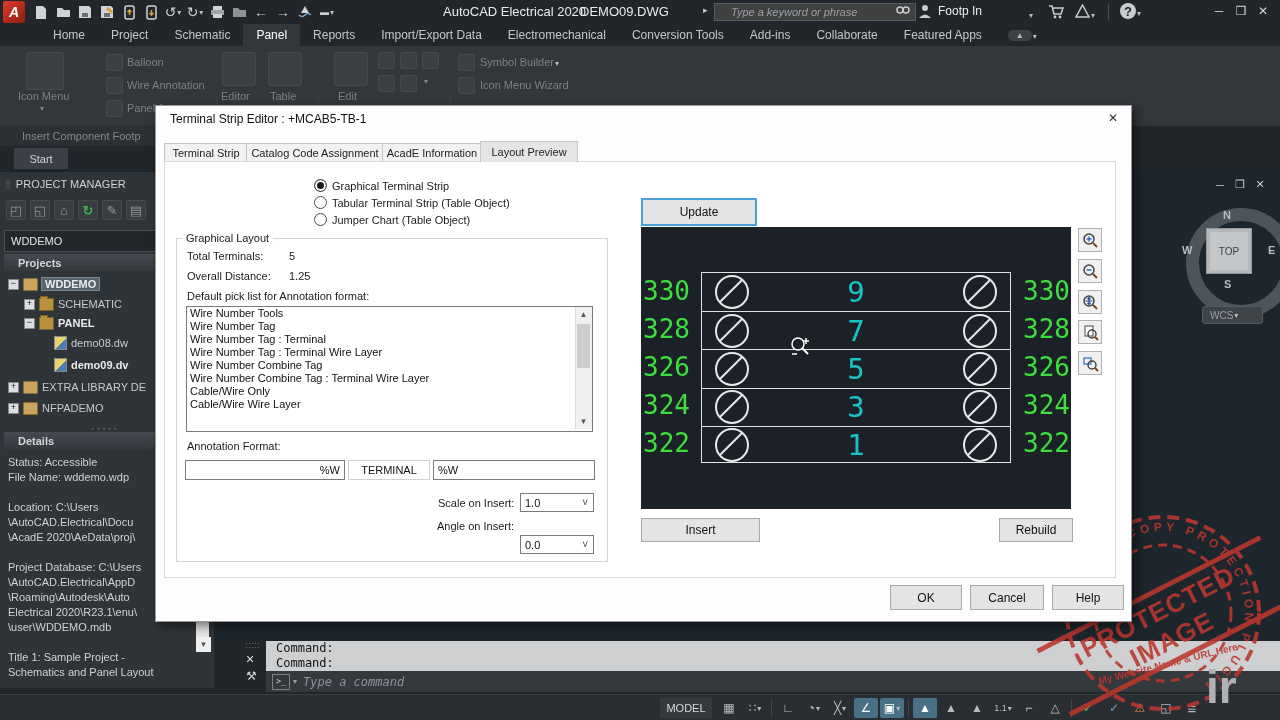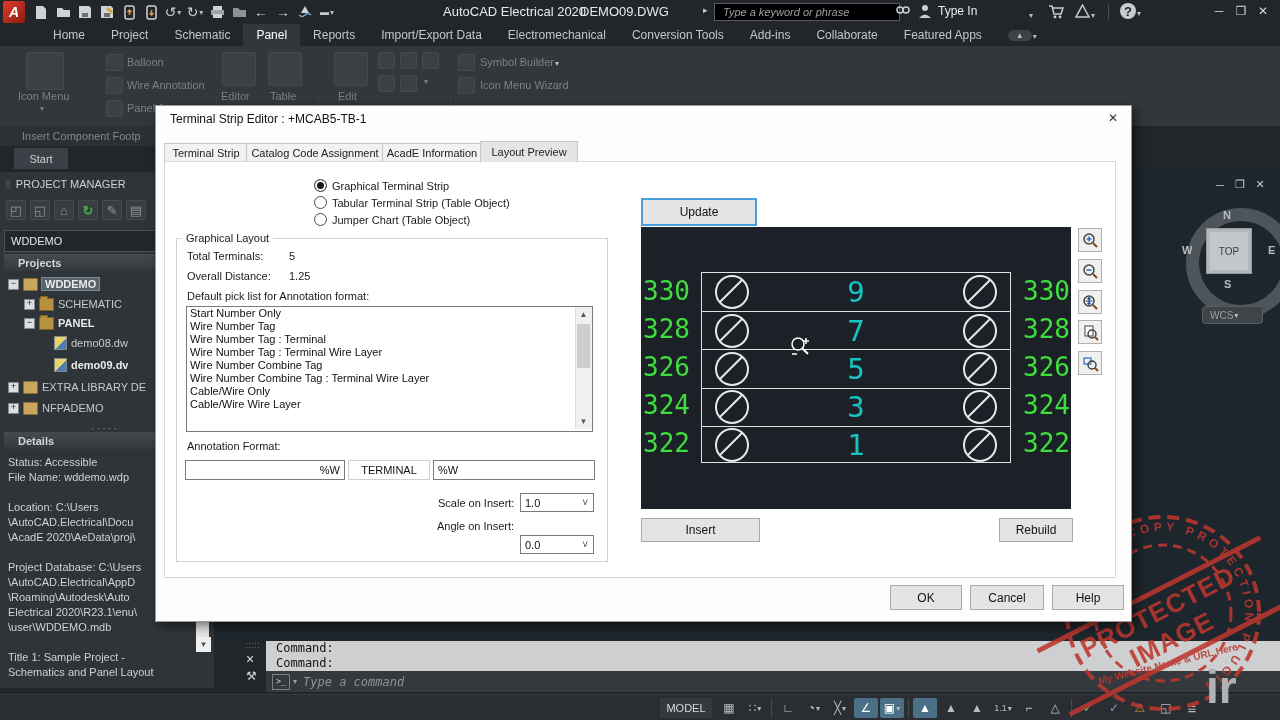--- a/index.html
+++ b/index.html
@@ -8,22 +8,22 @@
   .abs{position:absolute;}
   .ctr{display:flex;align-items:center;justify-content:center;}
   .row{display:flex;align-items:center;}
   
   #titlebar{left:0;top:0;width:1280px;height:24px;background:#22262a;}
   .logo{left:3px;top:1px;width:22px;height:22px;background:linear-gradient(135deg,#e03a2b,#8c1d12);
         border-radius:2px;color:#fff;font-weight:bold;font-size:14px;font-style:italic;}
   .qat-ic{width:20px;height:20px;margin:0 1px;color:#c9ccd0;display:flex;align-items:center;justify-content:center;}
   .caret::after{content:"▾";font-size:8px;color:#b9bdc1;margin-left:1px;}
   .title-text{color:#e8eaec;font-size:13px;}
-  .searchbox{background:#000000;border:1px solid #565b60;color:#9aa0a5;font-style:italic;
-             height:16px;display:flex;align-items:center;padding:0 8px;width:168px;}
+  .searchbox{background:#404040;border:1px solid #565b60;color:#9aa0a5;font-style:italic;
+             height:16px;display:flex;align-items:center;padding:0 16px;width:168px;}
   .winbtn{width:22px;height:18px;color:#d6d9dc;font-size:12px;}
   .tb-ic{color:#c9ccd0;font-size:13px;}
   
   #ribbontabs{left:0;top:24px;width:1280px;height:22px;display:flex;align-items:stretch;padding-left:40px;}
   .rtab{padding:0 13px;display:flex;align-items:center;color:#c3c7cb;font-size:12px;}
   .rtab.active{background:#33373c;color:#fff;}
   #ribbonbody{left:0;top:46px;width:1280px;height:80px;background:#33373c;}
   #ribboncap{left:0;top:126px;width:590px;height:20px;background:#2c3034;color:#83878c;
              display:flex;align-items:center;padding-left:22px;}
   .ricon{background:#41464b;border:1px solid #52575c;border-radius:2px;opacity:.6;}
@@ -173,21 +173,21 @@
     <span class="abs tb-ic" style="left:703px;top:5px;font-size:9px;">▸</span>
     <div class="abs searchbox" style="left:714px;top:3px;">Type a keyword or phrase</div>
     <span class="abs tb-ic" style="left:895px;top:4px;"><svg width="16" height="16">
           <circle cx="5" cy="6" r="3" fill="none" stroke="#c9ccd0" stroke-width="1.5"></circle>
           <circle cx="11" cy="6" r="3" fill="none" stroke="#c9ccd0" stroke-width="1.5"></circle>
         </svg></span>
     <span class="abs tb-ic" style="left:918px;top:4px;"><svg width="14" height="16">
           <circle cx="7" cy="4" r="3" fill="#c9ccd0"></circle>
           <path d="M1 14q6-7 12 0z" fill="#c9ccd0"></path>
         </svg></span>
-    <span class="abs title-text" style="left:938px;top:4px;font-size:12px;">Type In</span>
+    <span class="abs title-text" style="left:938px;top:4px;font-size:12px;">Footp In</span>
     <span class="abs tb-ic caret" style="left:1028px;top:6px;"></span>
     <span class="abs tb-ic" style="left:1048px;top:4px;"><svg width="16" height="15">
           <path d="M1 2h3l2 8h7l2-6H5" fill="none" stroke="#c9ccd0" stroke-width="1.5"></path>
           <circle cx="7" cy="13" r="1.4" fill="#c9ccd0"></circle>
           <circle cx="12" cy="13" r="1.4" fill="#c9ccd0"></circle>
         </svg></span>
     <span class="abs tb-ic caret" style="left:1075px;top:4px;"><svg width="15" height="14">
           <path d="M7.5 1L14 13H1z" fill="none" stroke="#c9ccd0" stroke-width="1.5"></path>
         </svg></span>
     <div class="abs" style="left:1108px;top:4px;width:1px;height:16px;background:#4a4f54;"></div>
@@ -414,21 +414,21 @@
     <div class="abs gbox" style="left:20px;top:132px;width:430px;height:322px;"></div>
     <div class="glabel" style="left:26px;top:126px;">Graphical Layout</div>
 
     <span class="abs" style="left:31px;top:144px;">Total Terminals:</span>
     <span class="abs" style="left:133px;top:144px;">5</span>
     <span class="abs" style="left:31px;top:164px;">Overall Distance:</span>
     <span class="abs" style="left:133px;top:164px;">1.25</span>
     <span class="abs" style="left:31px;top:184px;">Default pick list for Annotation format:</span>
 
     <div class="abs lst" style="left:30px;top:200px;width:405px;height:124px;">
-      <div class="lst-item">Start Number Only</div>
+      <div class="lst-item">Wire Number Tools</div>
       <div class="lst-item">Wire Number Tag</div>
       <div class="lst-item">Wire Number Tag : Terminal</div>
       <div class="lst-item">Wire Number Tag : Terminal Wire Layer</div>
       <div class="lst-item">Wire Number Combine Tag</div>
       <div class="lst-item">Wire Number Combine Tag : Terminal Wire Layer</div>
       <div class="lst-item">Cable/Wire Only</div>
       <div class="lst-item">Cable/Wire Wire Layer</div>
       <div class="sbar" style="right:0;top:0;width:16px;height:122px;">
         <div class="sarw" style="top:0;">▲</div>
         <div class="sthumb" style="top:17px;height:44px;"></div>

